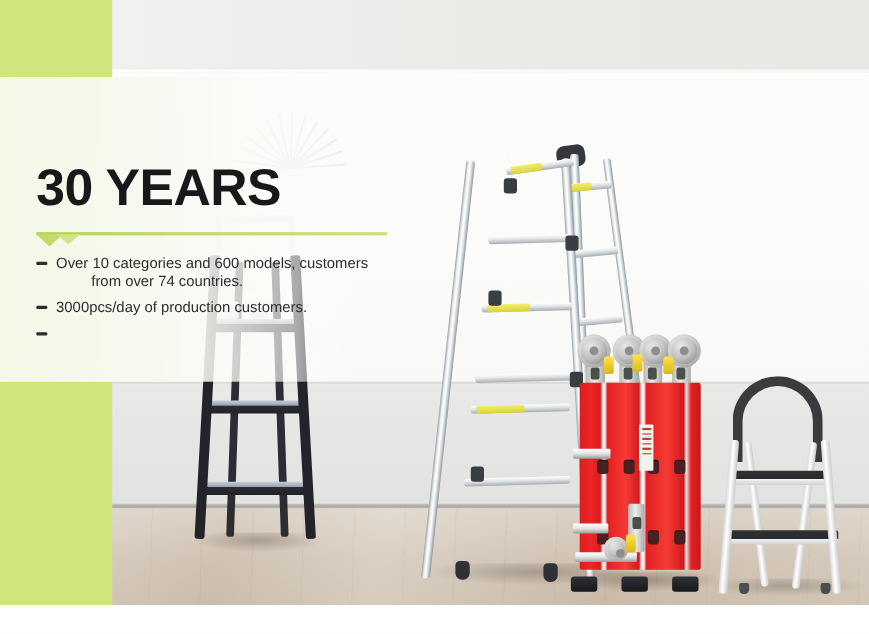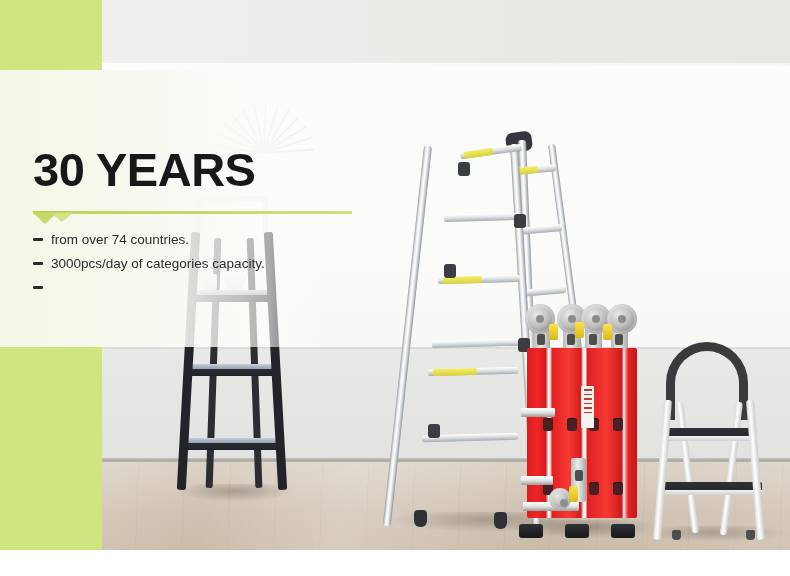--- a/index.html
+++ b/index.html
@@ -262,21 +262,21 @@
 
   .bullets{position:absolute;left:33px;top:232px;width:340px;}
   .bullet{
     position:relative;padding-left:18px;margin-bottom:8px;
     font-size:13.5px;line-height:16px;color:#2b2d2f;
   }
   .bullet .dash{
     position:absolute;left:0;top:6px;width:10px;height:2.6px;
     background:#2b2d2f;border-radius:1px;
   }
-  .bullet .l2{display:block;}
+  .bullet .l2{display:block;margin-left:32px;}
 
   
   .bottom-strip{
     position:absolute;left:0;top:550px;width:790px;height:26px;background:#ffffff;
   }
 </style>
 </head>
 <body>
 
 <div class="banner">
@@ -432,25 +432,26 @@
 
   <div class="accent">
     <div class="bar"></div>
     <div class="tri"></div>
     <div class="tri2"></div>
   </div>
 
   <div class="bullets">
     <div class="bullet">
       <span class="dash"></span>
+      <span>Over 10 categories and 600 models, customers</span>
       <span class="l2">from over 74 countries.</span>
     </div>
     <div class="bullet">
       <span class="dash"></span>
-      <span>3000pcs/day of categories capacity.</span>
+      <span>3000pcs/day of production customers.</span>
     </div>
     <div class="bullet">
       <span class="dash"></span>
     </div>
   </div>
 
   <div class="bottom-strip"></div>
 
 </div>
 

